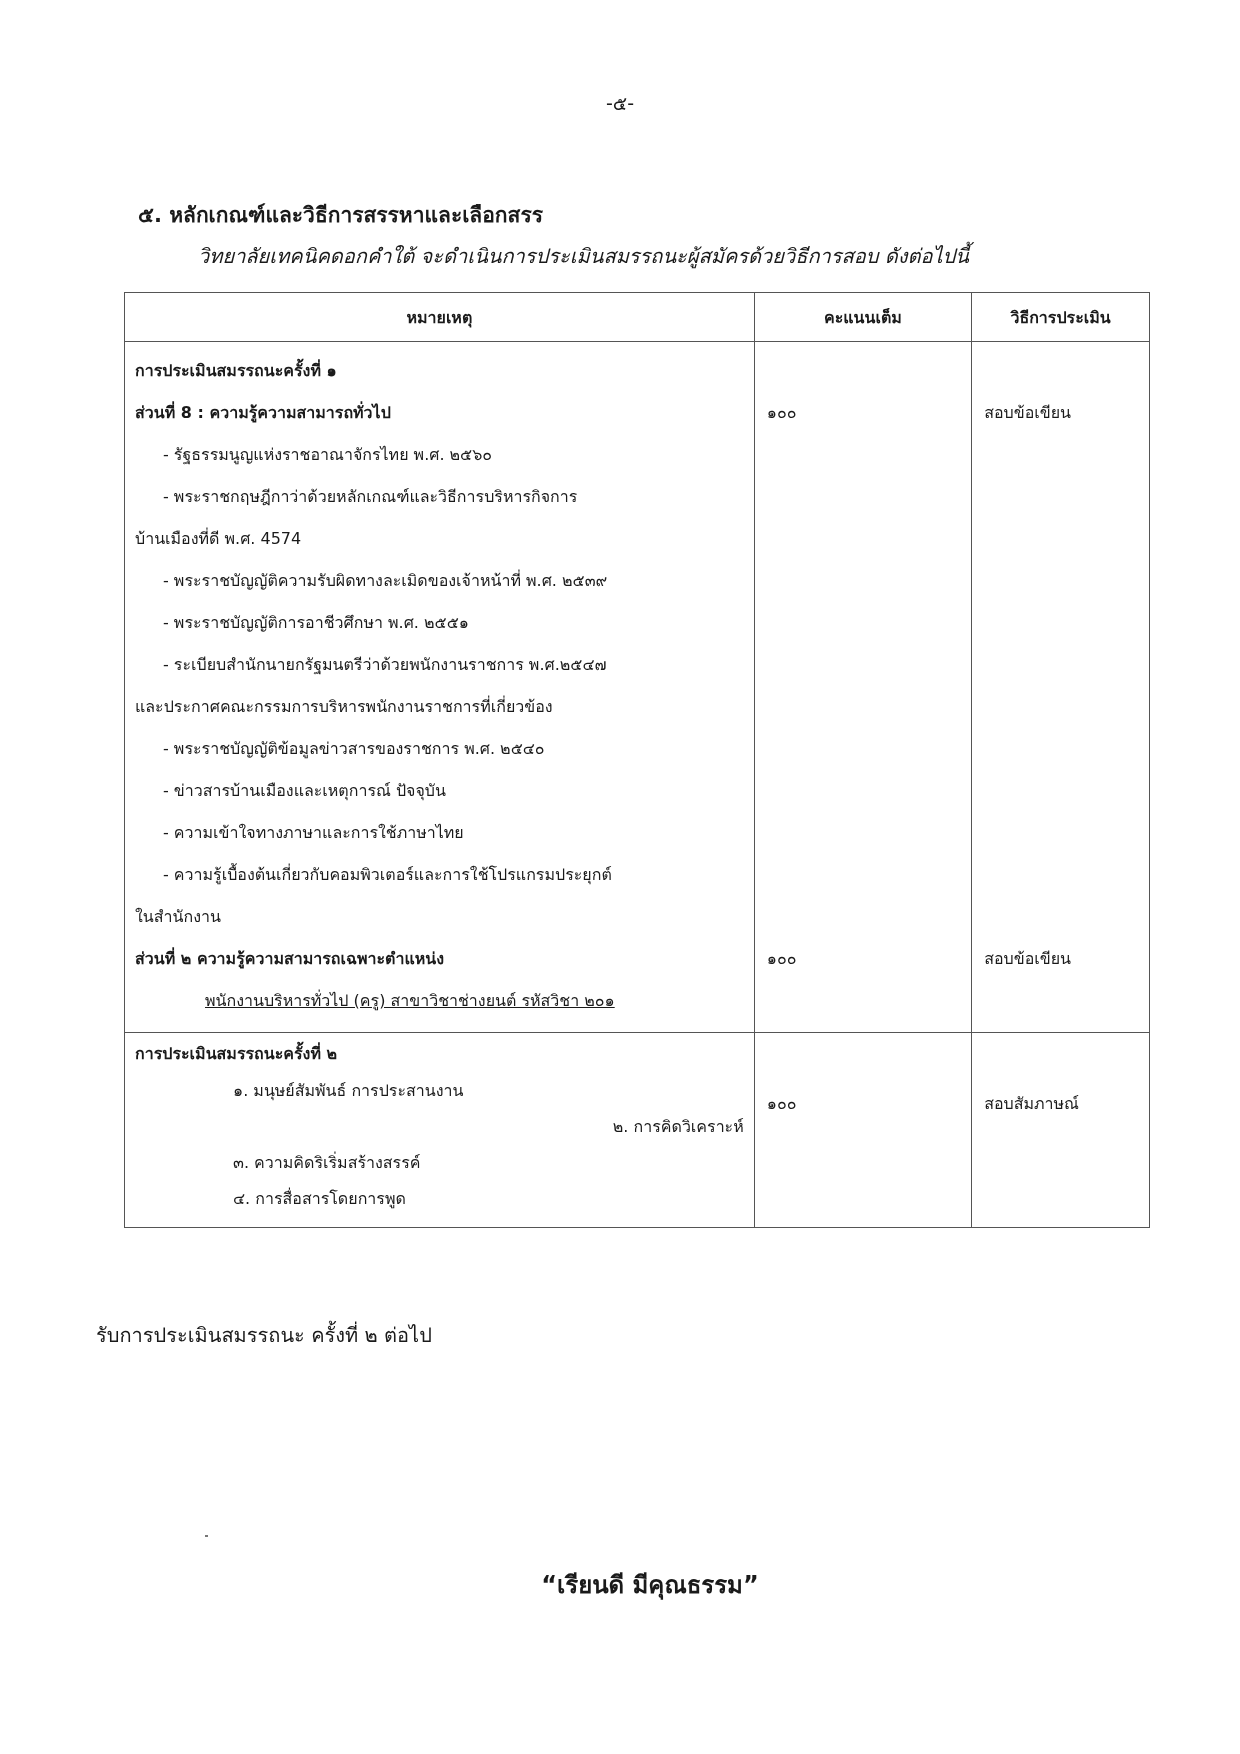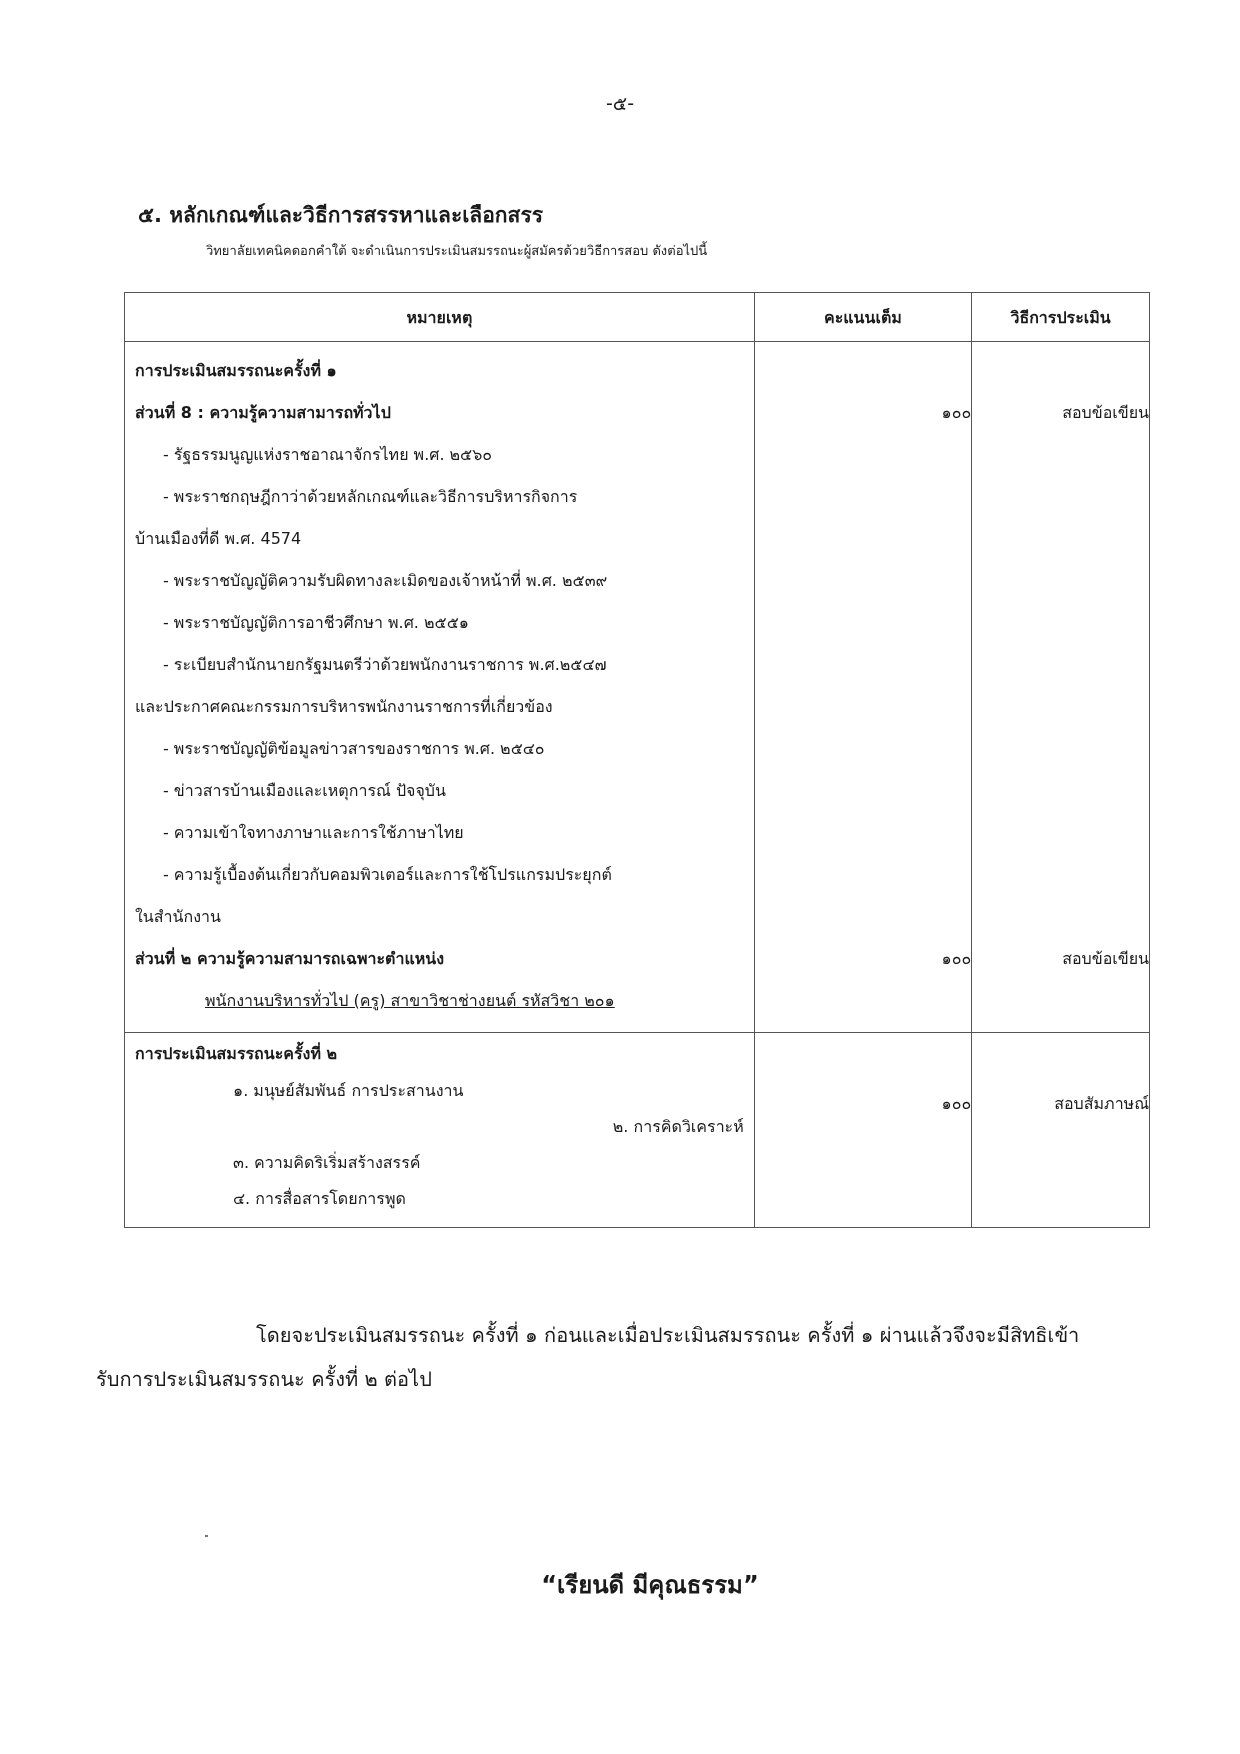--- a/index.html
+++ b/index.html
@@ -10,22 +10,23 @@
   }
   .page-number {
     position: absolute; top: 88px; left: 0; width: 1240px; text-align: center;
     font-size: 19px;
   }
   .section-heading {
     position: absolute; top: 198px; left: 138px;
     font-size: 21px; font-weight: bold;
   }
   .intro-text {
-    position: absolute; top: 240px; left: 206px;
-    font-size: 13px;
+    position: absolute; top: 240px; left: 198px;
+    font-size: 20px;
+    font-style: italic;
   }
   .eval-table {
     position: absolute; top: 292px; left: 124px; width: 1026px;
     border-collapse: collapse; font-size: 16px;
   }
   .eval-table th, .eval-table td {
     border: 1.5px solid #555; vertical-align: top; padding: 0;
   }
   .eval-table th {
     height: 48px; font-weight: bold; text-align: center; vertical-align: middle;
@@ -34,21 +35,21 @@
   .col-score { width: 218px; }
   .col-method { width: 178px; }
   .desc-cell { padding: 8px 10px 10px 10px !important; }
   .line { line-height: 42px; white-space: nowrap; }
   .bold { font-weight: bold; }
   .indent1 { padding-left: 28px; }
   .indent2 { padding-left: 70px; text-decoration: underline; }
   .indent3 { padding-left: 98px; }
   .score-cell, .method-cell { text-align: center; }
   .cell-stack { position: relative; }
-  .val { position: absolute; left: 12px; right: 0; text-align: right; line-height: 42px; }
+  .val { position: absolute; left: 12px; right: 0; text-align: left; line-height: 42px; }
   .closing {
     position: absolute; top: 1313px; left: 96px; width: 1040px;
     font-size: 20px; line-height: 44px;
   }
   .closing .first { padding-left: 160px; }
   .motto {
     position: absolute; top: 1565px; left: 0; width: 1220px; text-align: center;
     font-size: 24px; font-weight: bold; padding-left: 80px; box-sizing: border-box;
   }
   .speck { position: absolute; left: 205px; top: 1535px; width: 3px; height: 2px; background: #777; }
@@ -112,19 +113,18 @@
         <div class="val" style="top:50px;">๑๐๐</div>
       </td>
       <td class="method-cell cell-stack">
         <div class="val" style="top:50px;">สอบสัมภาษณ์</div>
       </td>
     </tr>
   </tbody>
 </table>
 
 <div class="closing">
-  <div class="first">โดยจะประเมินสมรรถนะ ครั้งที่ ๑ ก่อนและเมื่อประเมินสมรรถนะ ครั้งที่ ๑ ผ่านแล้วจึงจะมีสิทธิเข้า</div>
   <div>รับการประเมินสมรรถนะ ครั้งที่ ๒ ต่อไป</div>
 </div>
 
 <div class="speck"></div>
 
 <div class="motto">“เรียนดี มีคุณธรรม”</div>
 
 </body></html>

